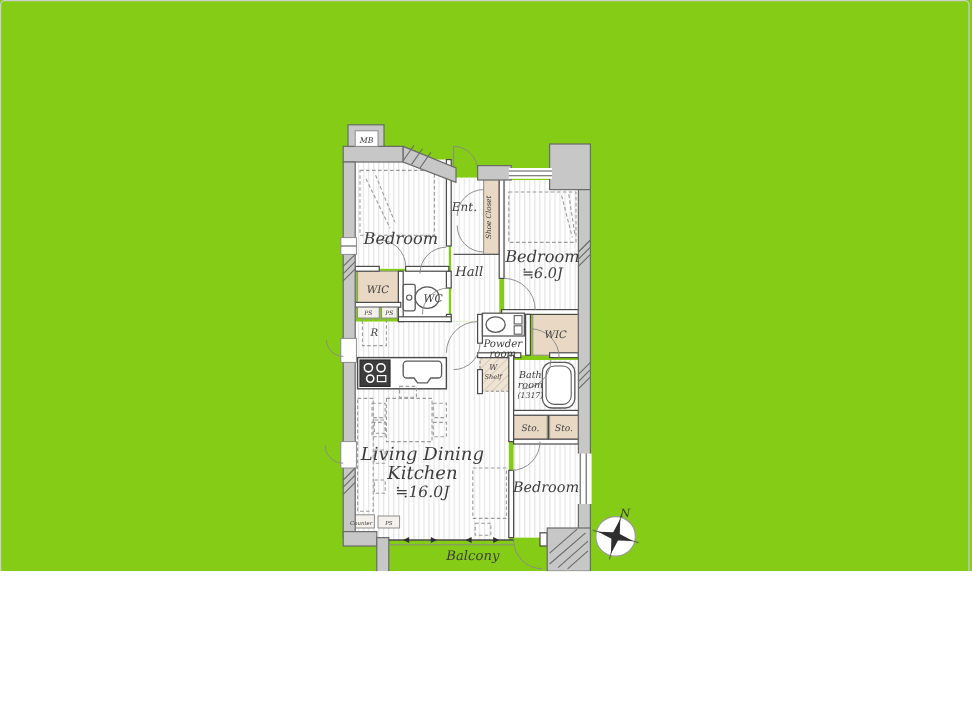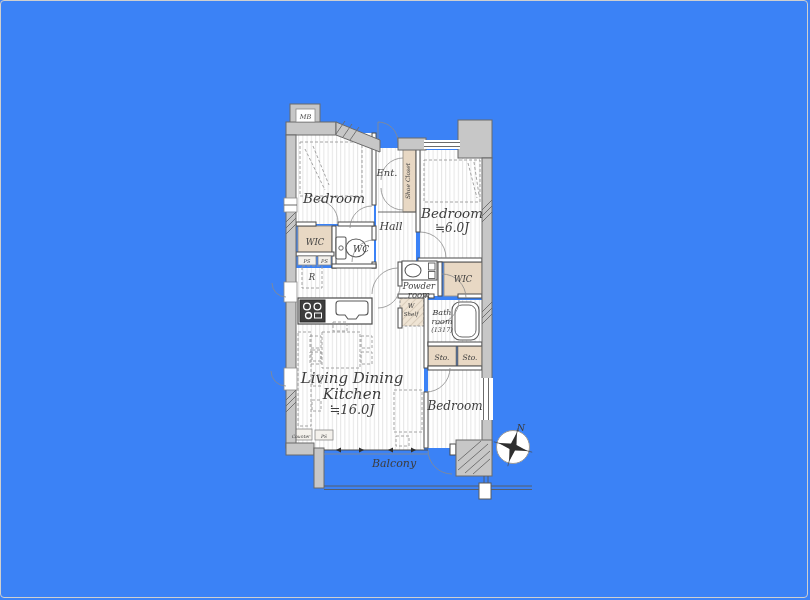--- a/index.html
+++ b/index.html
@@ -1,16 +1,16 @@
 <!DOCTYPE html>
 <html><head>
 <meta charset="utf-8">
 <style>
   html,body{margin:0;padding:0;background:#ffffff;}
-  .page{position:relative;width:810px;height:600px;background:#3b82f6;overflow:hidden;}
+  .page{position:relative;width:810px;height:476px;background:#84cc16;overflow:hidden;}
   .frame{position:absolute;left:0;top:0;width:808px;height:598px;border:1px solid #cfcfcf;border-radius:4px;box-sizing:border-box;}
   svg{position:absolute;left:0;top:0;}
   .wall{stroke:#6a6a6a;stroke-width:1;}
   .iwall{fill:#ffffff;stroke:#4a4a4a;stroke-width:1;}
   .fixline{fill:#ffffff;stroke:#5a5a5a;stroke-width:1.1;}
   .thin{stroke:#5a5a5a;stroke-width:0.9;fill:none;}
   .arc{stroke:#8a8a8a;stroke-width:0.8;fill:none;}
   .dash{stroke:#9a9a9a;stroke-width:0.9;fill:none;stroke-dasharray:3 2;}
   .tick{stroke:#6a6a6a;stroke-width:0.9;}
   .lbl{font-family:"DejaVu Serif","DejaVu Sans","Liberation Serif",serif;font-style:italic;fill:#3c3c3c;}

